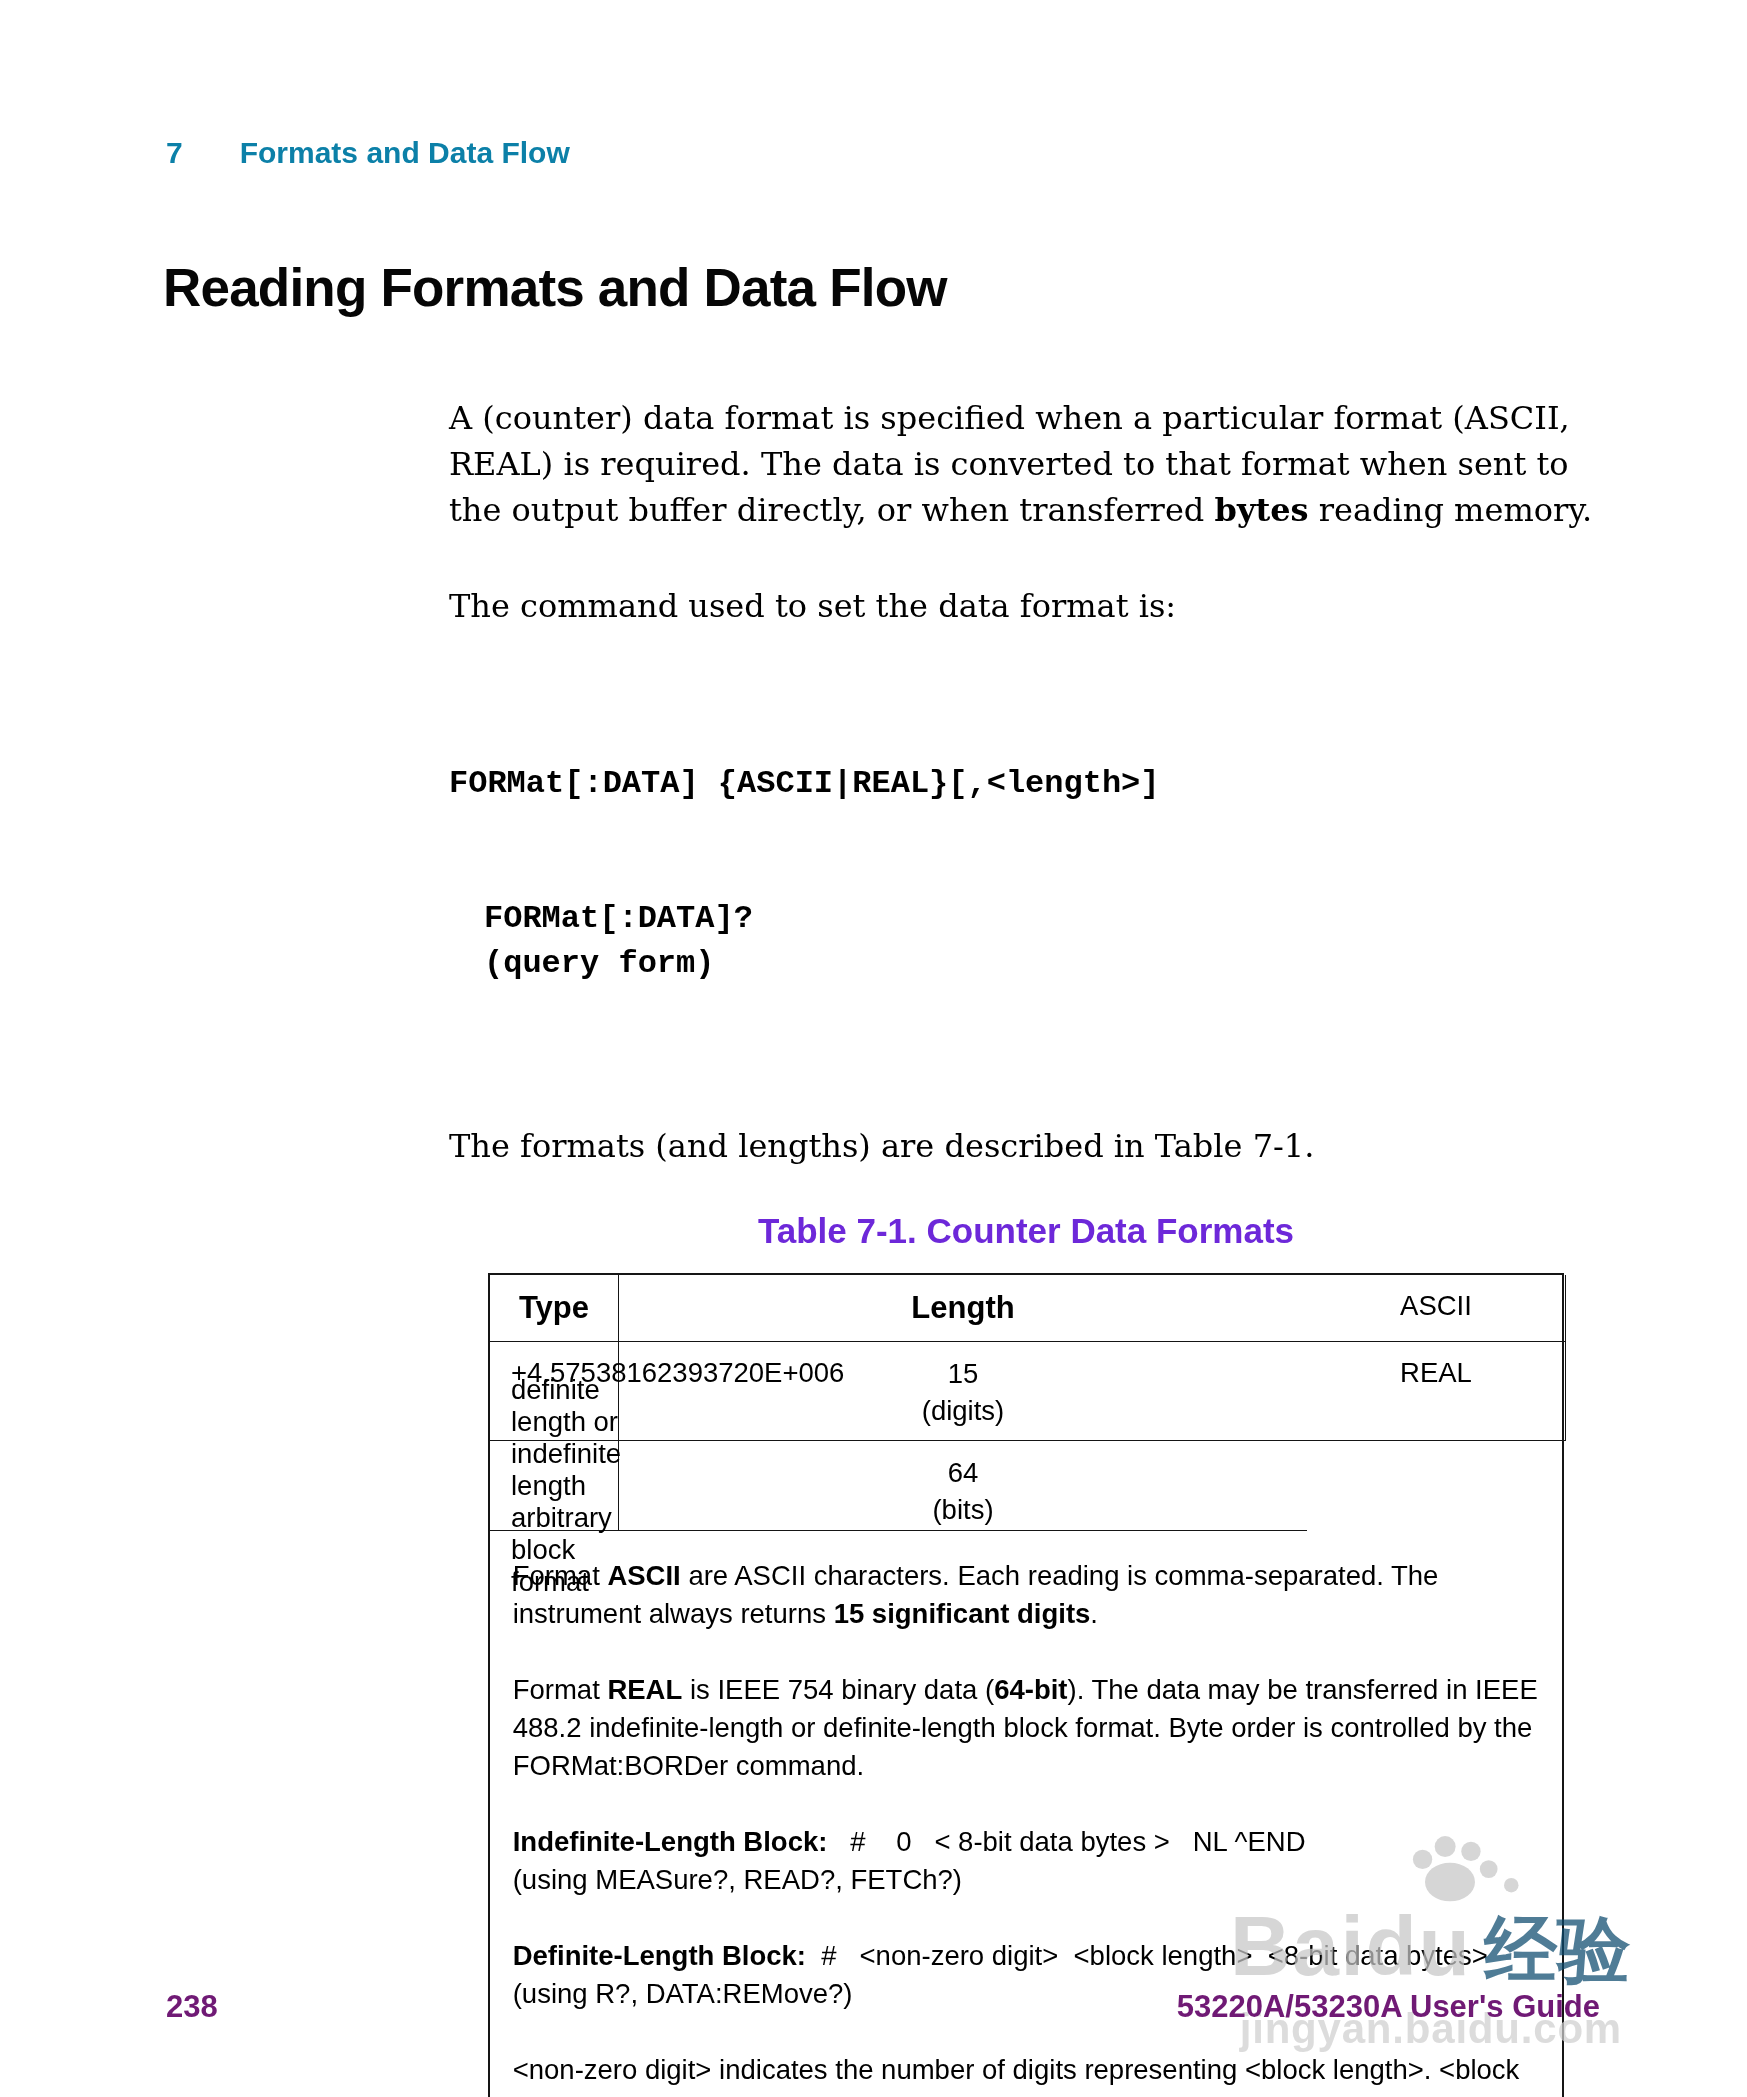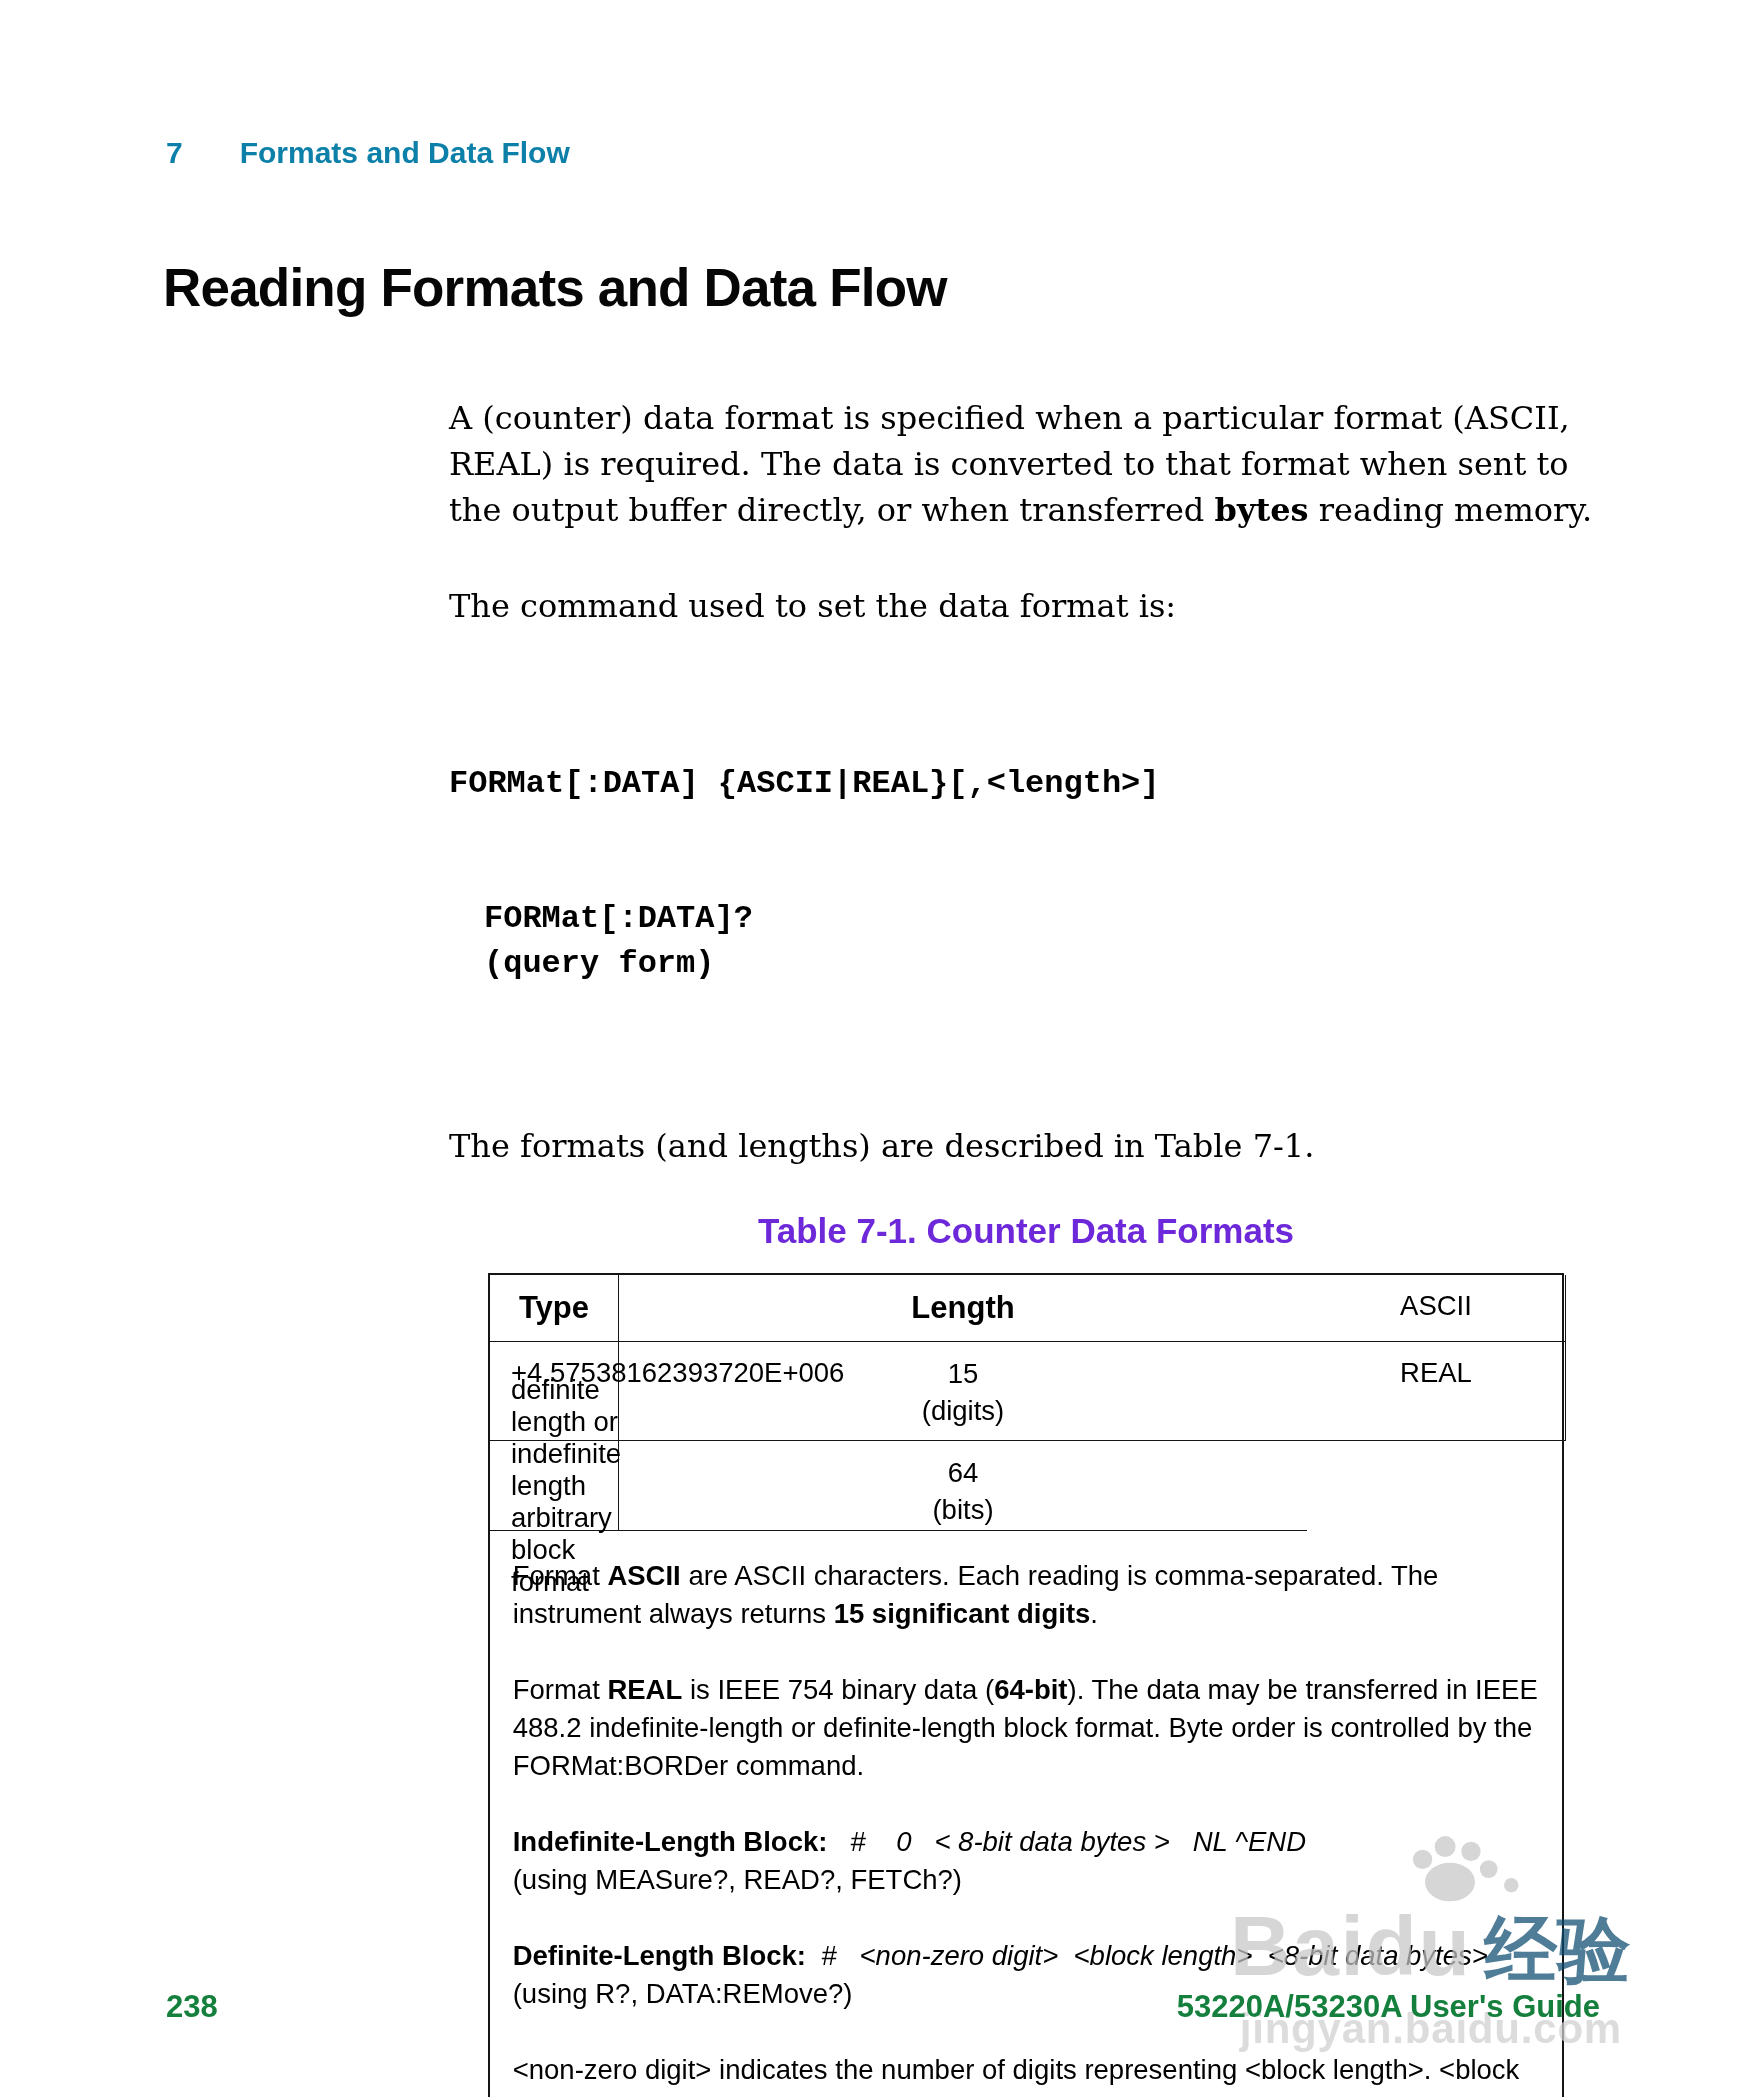--- a/index.html
+++ b/index.html
@@ -93,34 +93,34 @@
   .cell-len { text-align: center; padding-top: 13px; line-height: 37px; }
 
   .notes {
     padding: 26px 22.7px 22.7px;
     font-size: 27.5px;
     line-height: 38px;
   }
   .note { margin: 0 0 38px; }
   .note:last-child { margin-bottom: 0; }
   .nb { font-weight: bold; }
-  .pre { white-space: pre-wrap; font-style: italic; }
+  .pre { white-space: pre-wrap; }
 
   
   .footer {
     position: absolute;
     left: 166px;
     top: 1989px;
     width: 1434px;
     display: flex;
     justify-content: space-between;
     align-items: baseline;
     font-weight: bold;
     font-size: 31px;
-    color: #15803d;
+    color: #701a75;
     z-index: 3;
   }
 
   
   .watermark {
     position: absolute;
     left: 1230px;
     top: 1827px;
     width: 486px;
     height: 243px;

